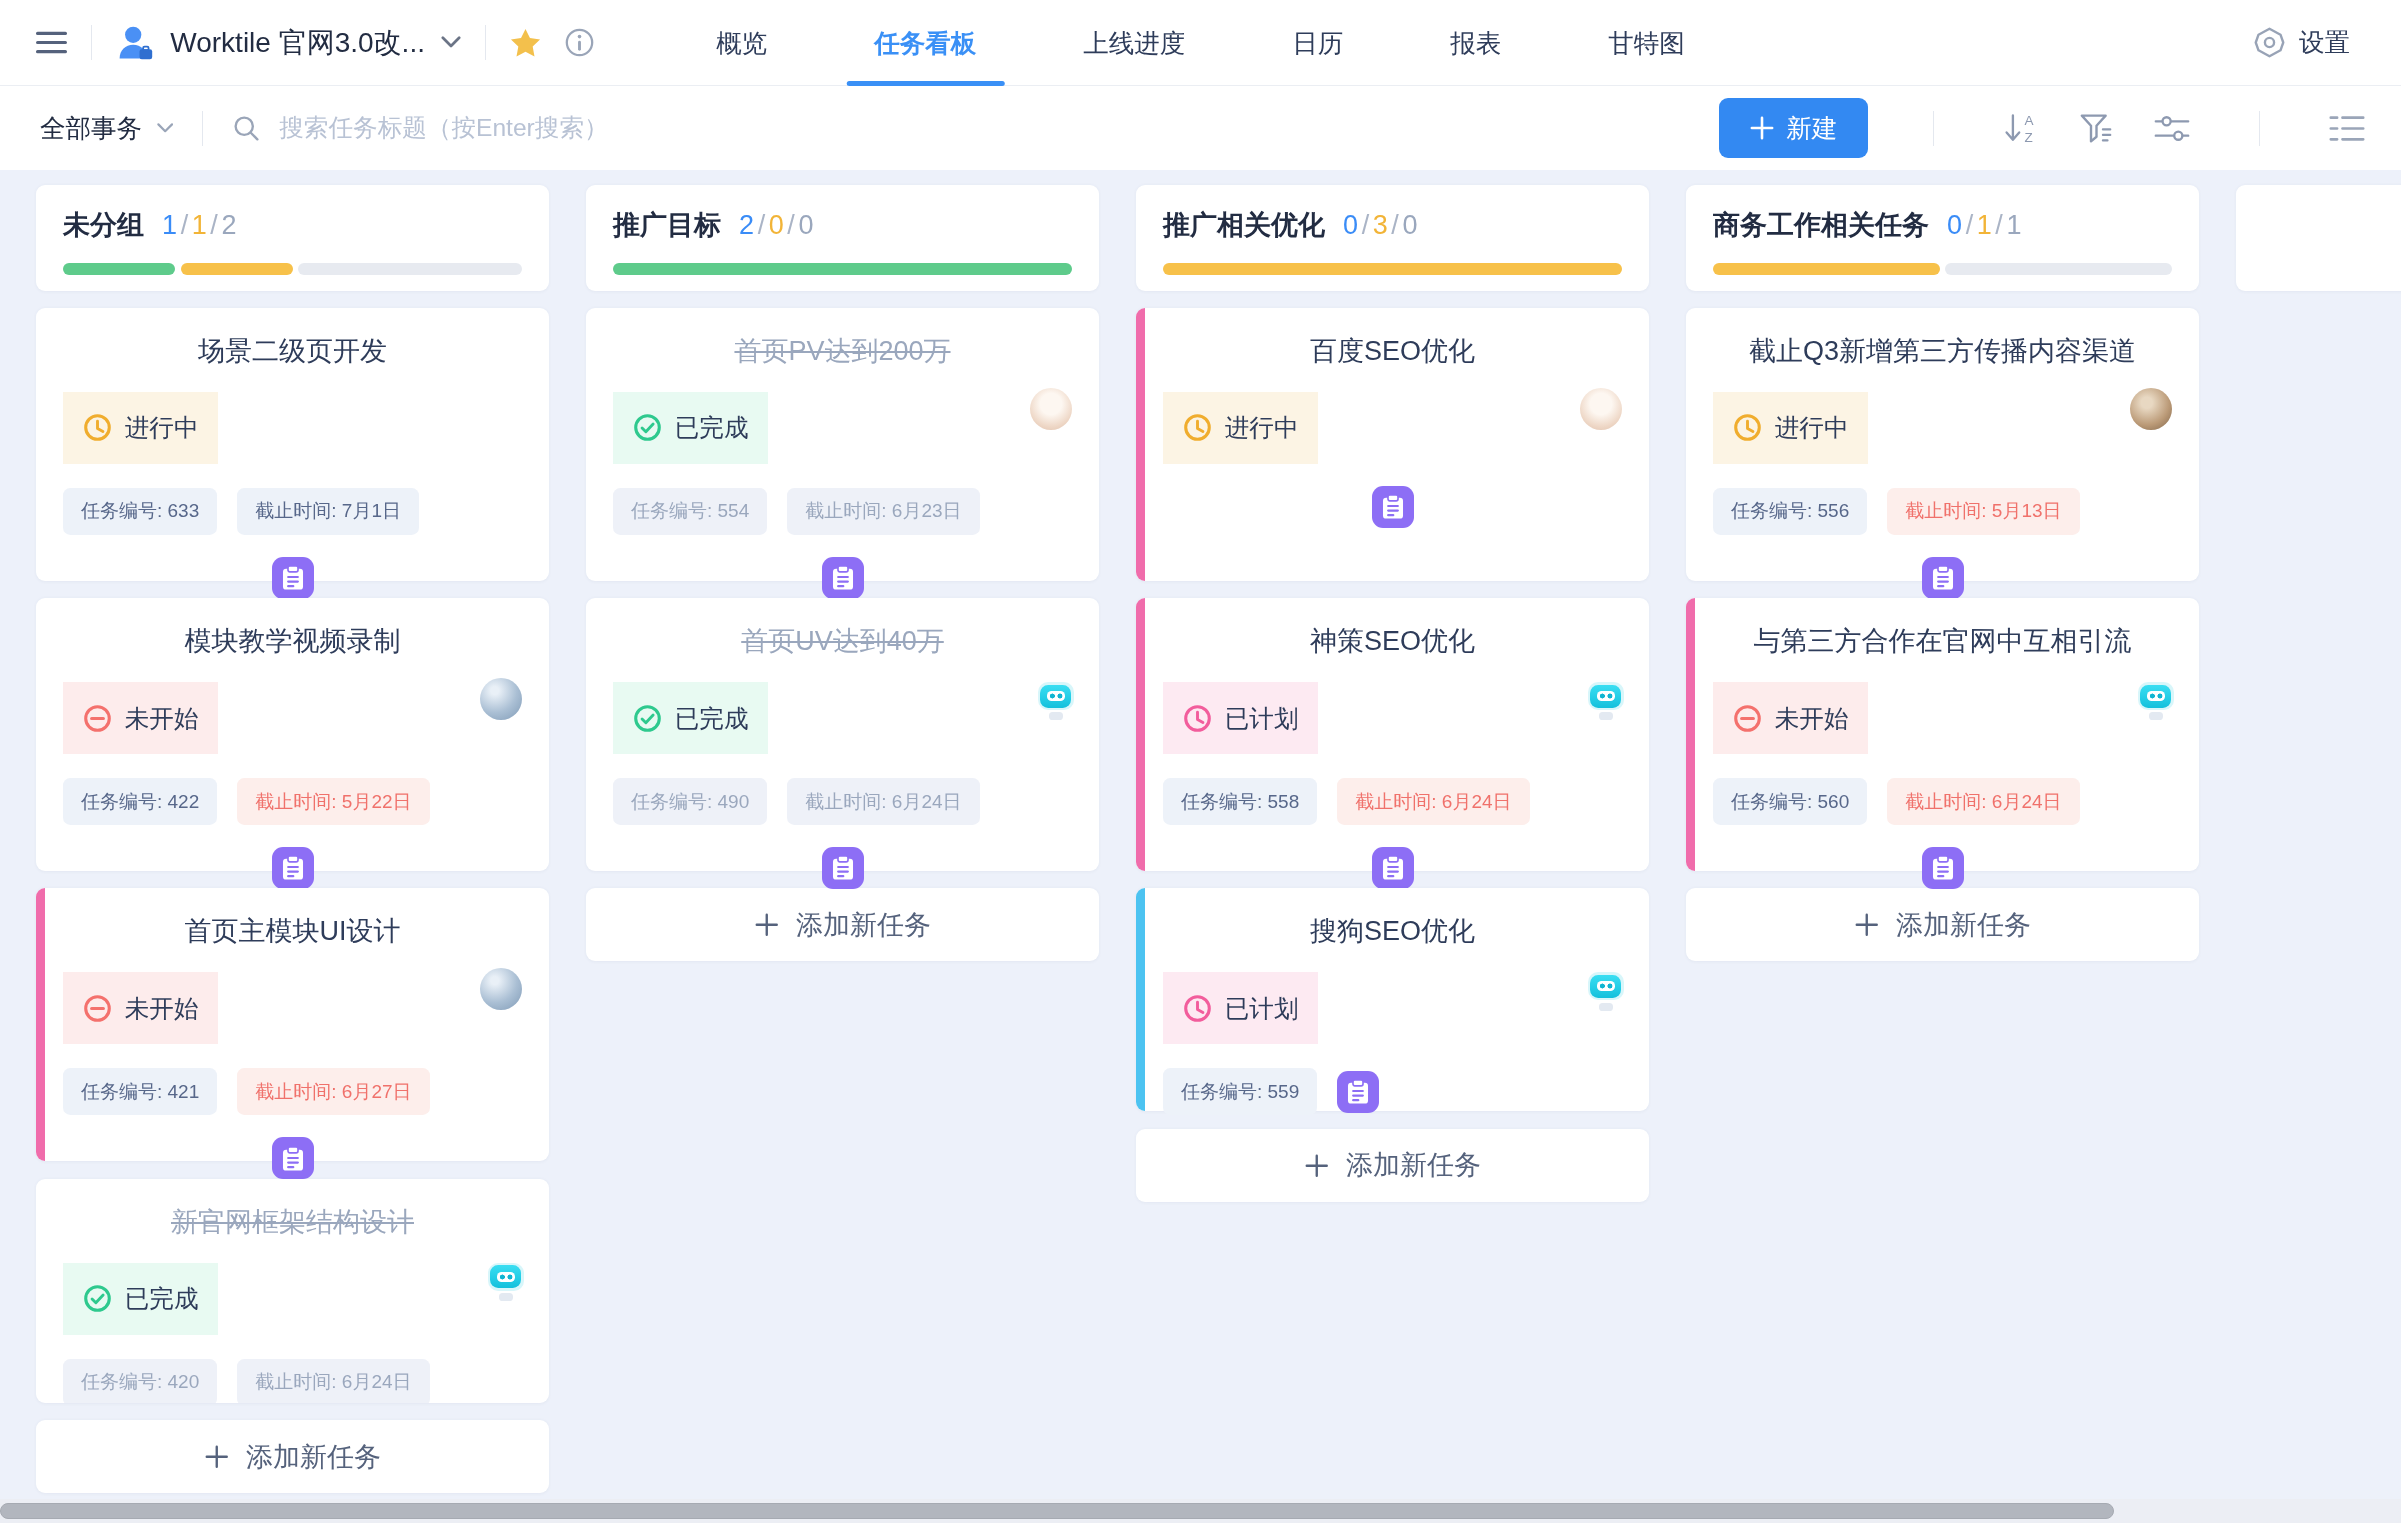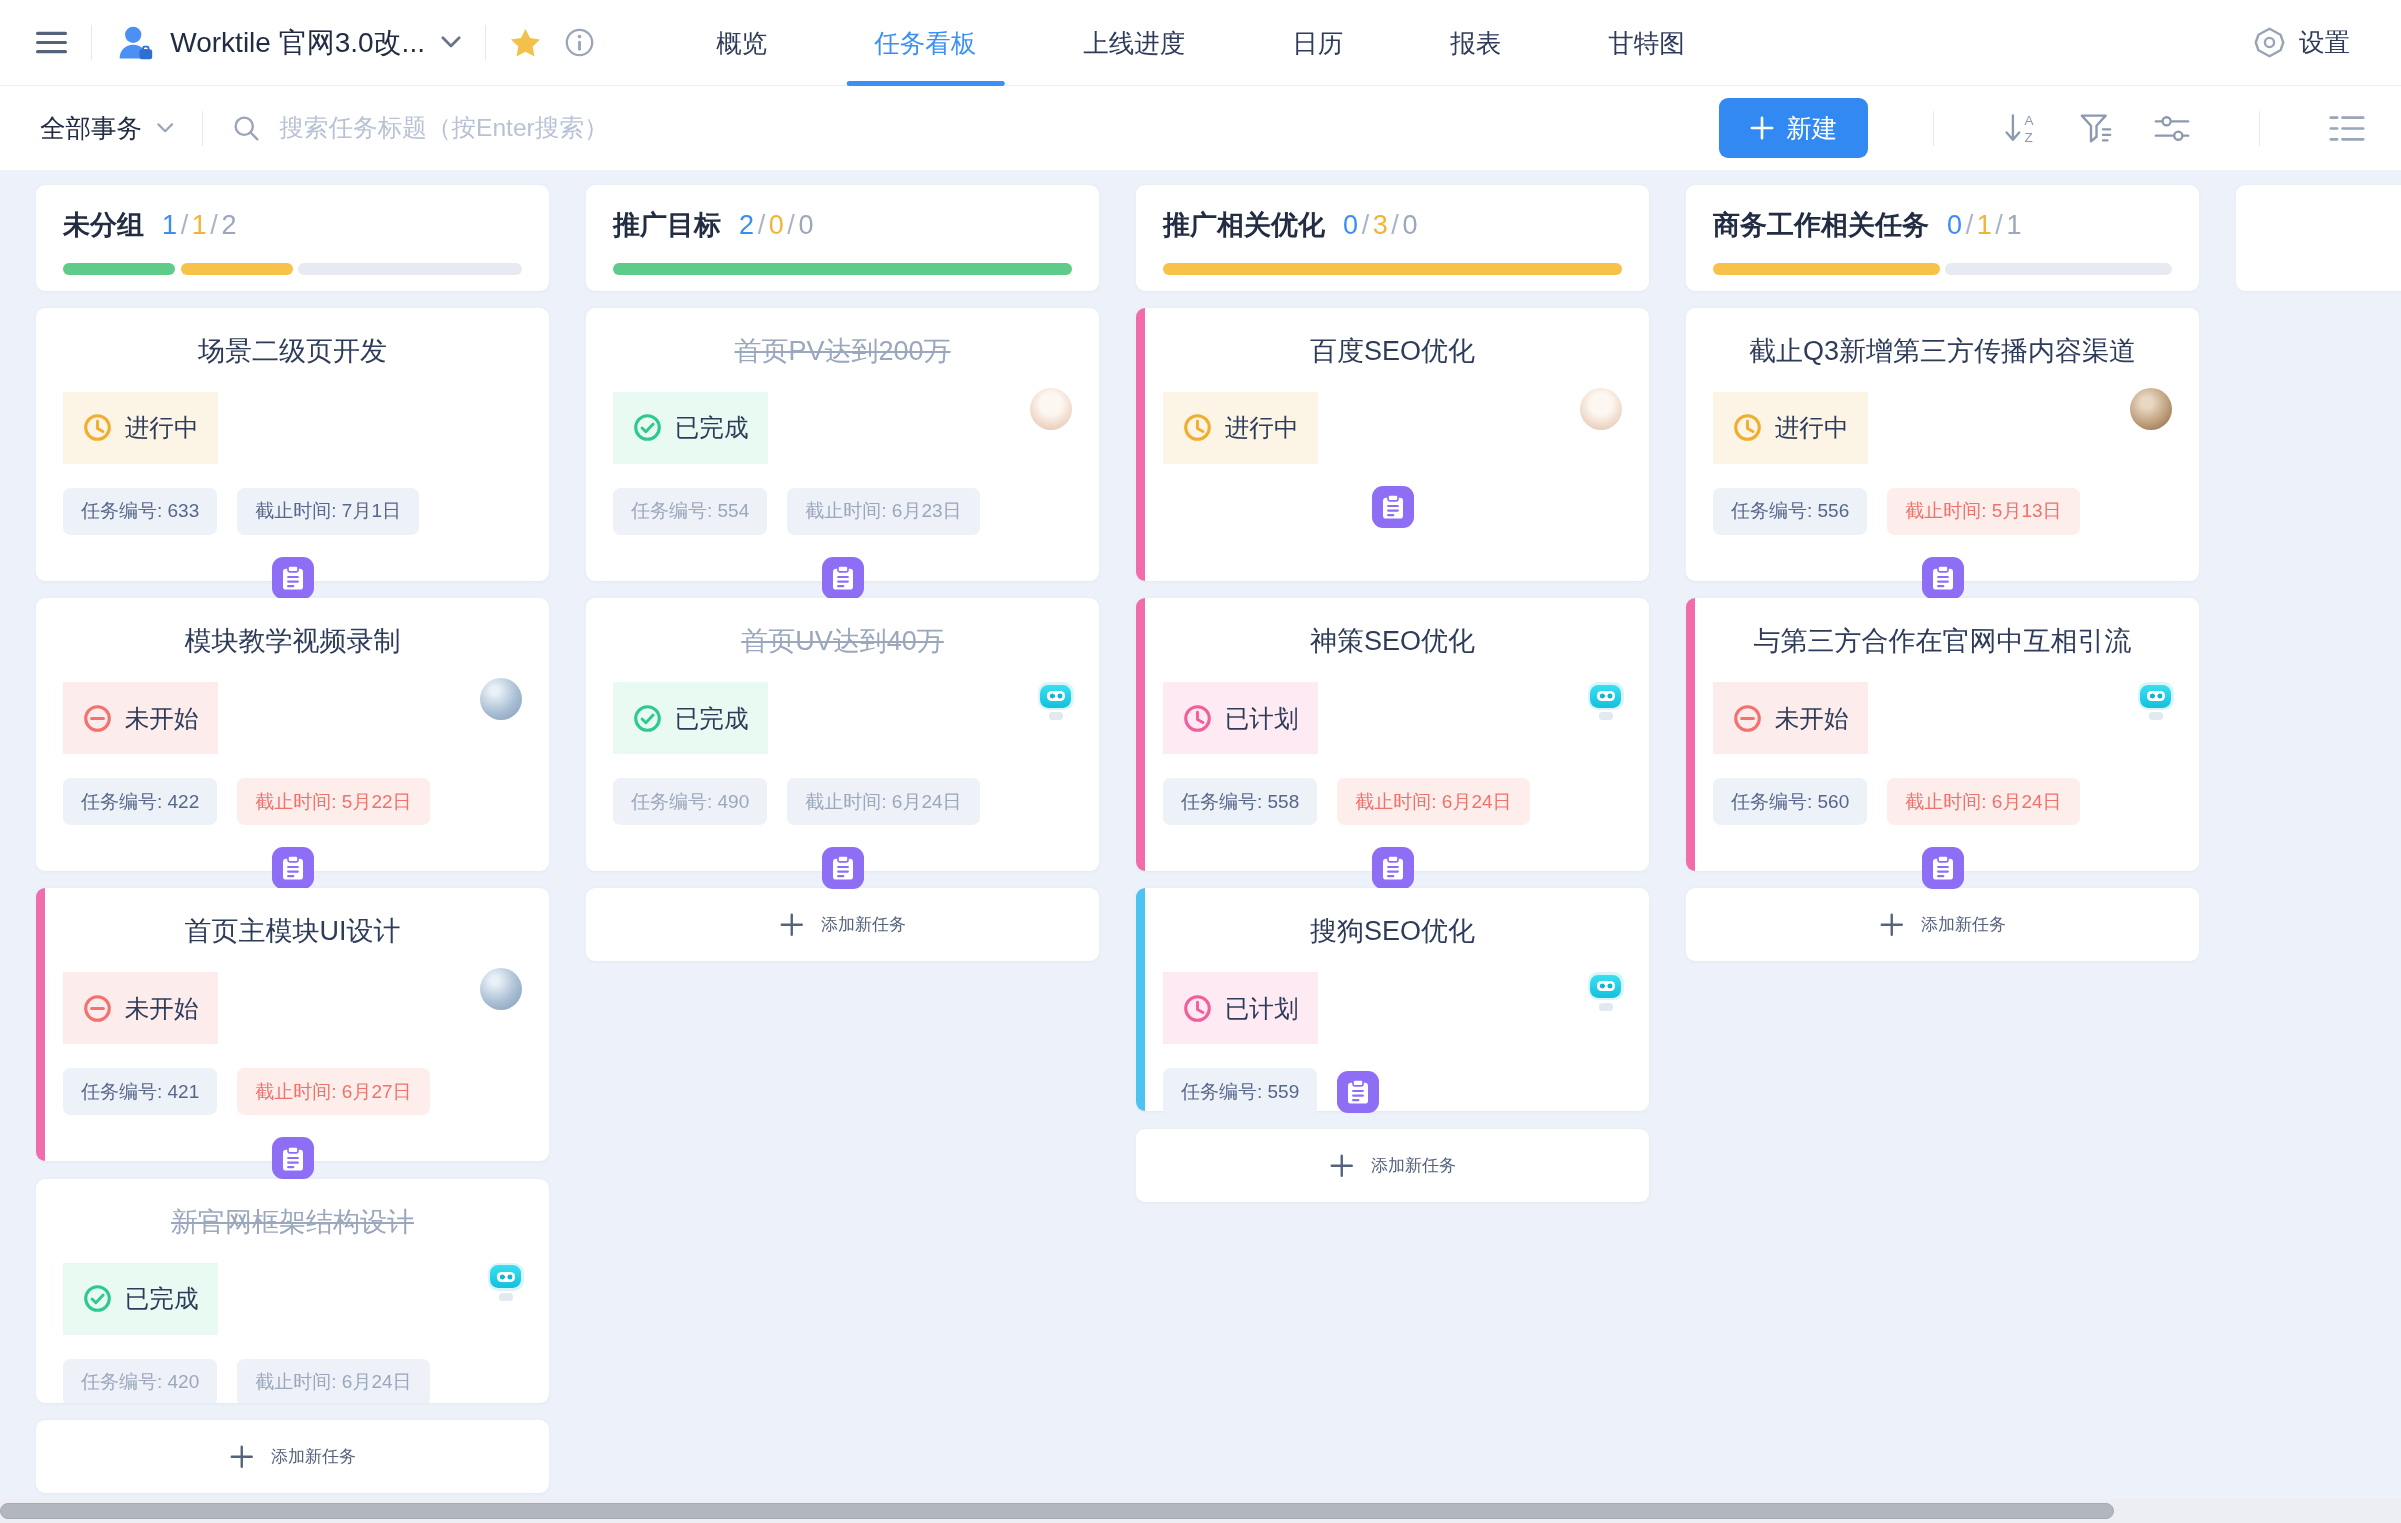--- a/index.html
+++ b/index.html
@@ -17,21 +17,21 @@
   
   .app-header{height:86px;background:#fff;border-bottom:0.9px solid #ebeef3;
     display:flex;align-items:center;position:relative;padding:0 51px 0 36px;}
   .hgroup{display:flex;align-items:center;gap:24px;}
   .vdiv{width:0.9px;height:35px;background:#e4e8ef;}
   .proj-title{font-size:28px;color:var(--ink);font-weight:500;white-space:nowrap;}
   .icon-btn{display:flex;align-items:center;justify-content:center;cursor:pointer;background:none;border:none;padding:0;}
   .tabs{position:absolute;left:50%;top:0;transform:translateX(-50%);height:86px;
     display:flex;align-items:center;gap:107px;}
   .tab{position:relative;height:86px;display:flex;align-items:center;font-size:25.5px;color:var(--ink2);cursor:pointer;}
-  .tab.active{color:var(--tab-blue);font-weight:400;}
+  .tab.active{color:var(--tab-blue);font-weight:700;}
   .tab.active::after{content:'';position:absolute;left:-28px;right:-28px;bottom:0;height:5.5px;border-radius:2.7px;background:var(--tab-blue);}
   .settings{margin-left:auto;display:flex;align-items:center;gap:12.7px;font-size:25.5px;color:var(--ink2);cursor:pointer;}
   
   .toolbar{height:84px;background:#fff;display:flex;align-items:center;padding:0 36px 0 40px;}
   .scope{display:flex;align-items:center;gap:14.6px;font-size:25.5px;color:var(--ink);cursor:pointer;}
   .toolbar .vdiv{margin:0 29px;}
   .search{display:flex;align-items:center;gap:16.4px;flex:1;}
   .search input{border:none;outline:none;font-size:24.6px;color:var(--ink2);width:637px;font-family:inherit;background:transparent;}
   .search input::placeholder{color:#b8c2d4;}
   .new-btn{display:flex;align-items:center;gap:12.7px;background:var(--blue);color:#fff;
@@ -76,21 +76,21 @@
   .av-cat{background:radial-gradient(circle at 40% 35%,#e8d8c2 15%,#bb9a77 60%,#7d6347);}
   .robot{position:absolute;right:25.5px;top:84px;width:36px;height:40px;}
   .robot .halo{position:absolute;left:0;top:0;width:36px;height:28px;border-radius:10px;background:rgba(38,205,230,.18);}
   .robot .head{position:absolute;left:2.7px;top:2.7px;width:31px;height:23px;border-radius:8.2px;background:linear-gradient(180deg,#3adef2,#14c0dc);}
   .robot .visor{position:absolute;left:9px;top:9px;width:18px;height:10px;border-radius:4.6px;background:
      radial-gradient(circle at 30% 50%,#10b5d2 2.3px,transparent 2.7px),
      radial-gradient(circle at 72% 50%,#10b5d2 2.3px,transparent 2.7px),#fff;}
   .robot .body{position:absolute;left:11px;bottom:1.8px;width:14.6px;height:8.2px;border-radius:3.6px;background:#e3e9f1;}
   
   .add-task{background:#fff;border-radius:9px;height:73px;display:flex;align-items:center;justify-content:center;gap:16.4px;
-    color:#55627c;font-size:17px;box-shadow:0 0.9px 3.6px rgba(30,50,90,.05);cursor:pointer;}
+    color:#55627c;font-size:27px;box-shadow:0 0.9px 3.6px rgba(30,50,90,.05);cursor:pointer;}
   
   .hscroll{position:absolute;left:0;right:0;bottom:0;height:24px;background:#eceef4;}
   .hscroll .thumb{position:absolute;left:0;top:3.6px;width:2114px;height:16.4px;border-radius:8.2px;background:#b2b6be;border:0.9px solid #a6aab2;}
 </style>
 </head>
 <body>
 
 <div class="app-header">
   <div class="hgroup">
     <button class="icon-btn">

